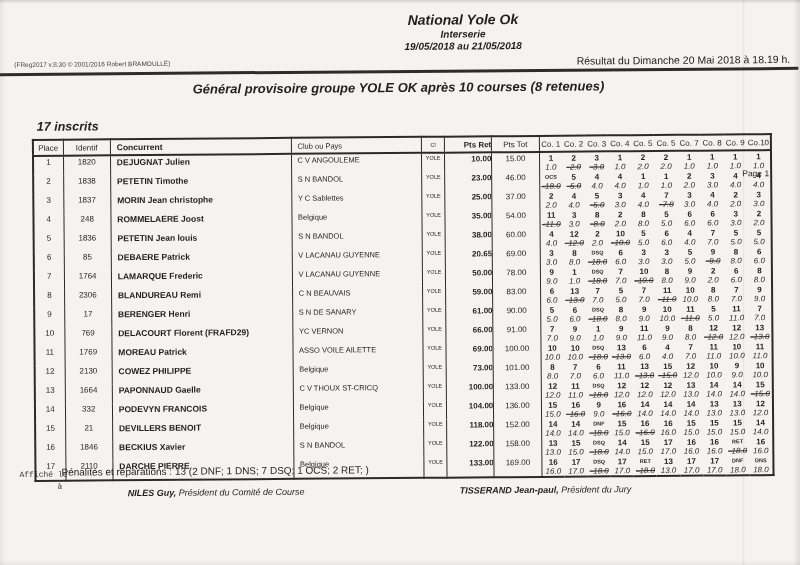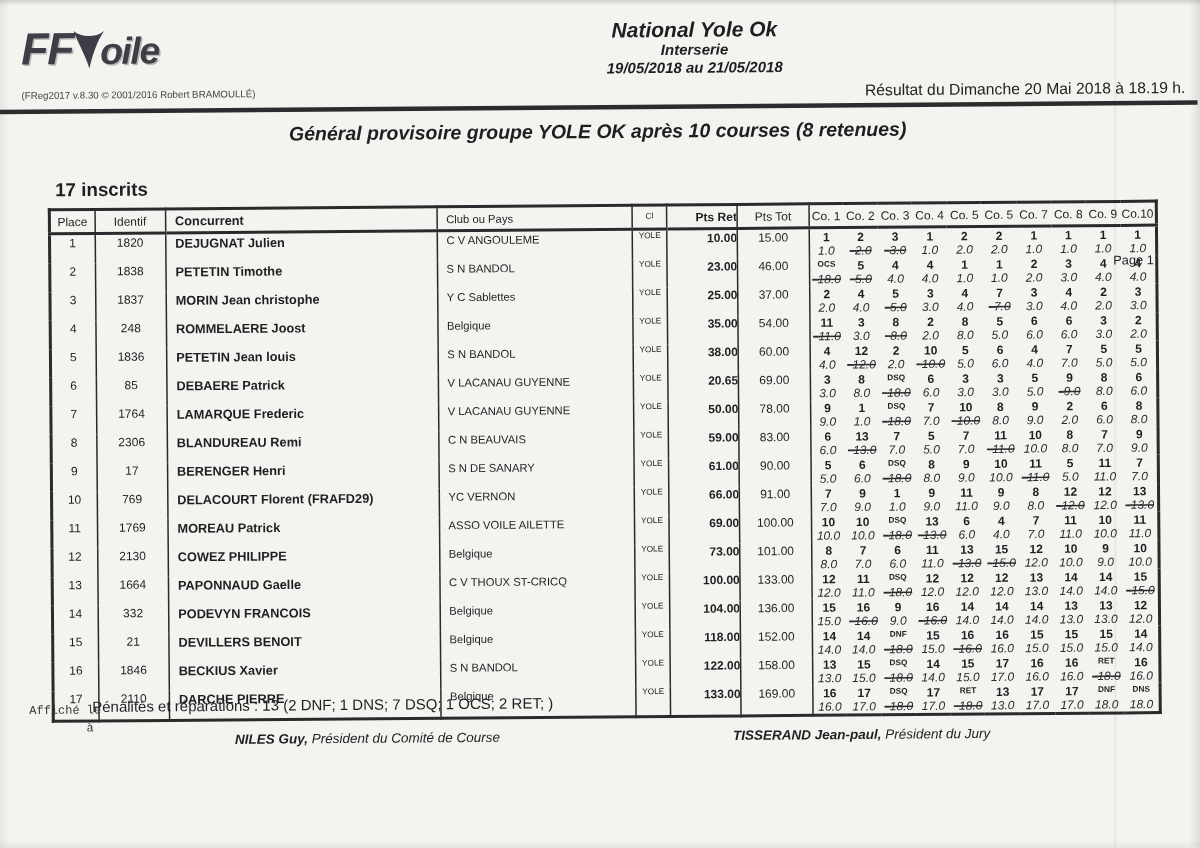--- a/index.html
+++ b/index.html
@@ -20,21 +20,21 @@
   .logo .oile{font-size:25px;text-shadow:1px 1px 0 rgba(0,0,0,.25);}
   .logo svg{vertical-align:-4px;margin:0 -3px 0 -1px;}
   .freg{position:absolute;left:16px;top:58px;font-size:6.5px;color:#444;}
   .event{position:absolute;left:330px;top:12px;width:270px;text-align:center;font-style:italic;font-weight:bold;}
   .event .t1{font-size:14px;}
   .event .t2{font-size:10px;margin-top:1px;}
   .event .t3{font-size:10px;margin-top:1px;}
   .result-time{position:absolute;right:8px;top:56px;font-size:10.5px;color:#222;}
   .rule{position:absolute;left:0;right:0;top:70px;height:3px;background:#2c2c2e;}
   .group-title{position:absolute;left:0;right:0;top:80px;text-align:center;font-size:13px;font-weight:bold;font-style:italic;}
-  .inscrits{position:absolute;left:38px;top:117px;font-size:12.5px;font-weight:bold;}
+  .inscrits{position:absolute;left:38px;top:117px;font-size:12.5px;font-weight:bold;font-style:italic;}
   .page-num{position:absolute;right:30px;top:126px;font-size:8.5px;margin-top:45px;}
 
   
   table.results{position:absolute;left:33px;top:136px;width:740px;border-collapse:collapse;table-layout:fixed;
     border:2px solid #2a2a2c;}
   th{font-size:8px;font-weight:normal;height:14px;border-bottom:2px solid #2a2a2c;padding:0;white-space:nowrap;overflow:hidden;}
   td{height:18px;vertical-align:top;padding:1px 0 0 0;white-space:nowrap;overflow:hidden;}
   .vline{border-right:1px solid #2a2a2c;}
   .c-place{text-align:center;font-size:8px;}
   .c-id{text-align:center;font-size:8px;}
@@ -46,38 +46,33 @@
   .c-race{text-align:center;}
   .rank{font-weight:bold;font-size:8px;line-height:9px;}
   .rank.code{font-size:5.5px;line-height:9px;}
   .pts{font-style:italic;font-size:8px;line-height:9px;color:#2b2b2e;}
   .pts.strike{text-decoration:line-through;}
   .pts.strike .dash{letter-spacing:-1px;}
 
   
   .penalties{position:absolute;left:60px;top:464px;font-size:10px;}
   .sig{position:absolute;top:486px;font-size:9px;font-style:italic;}
-  .sig .nm{font-weight:bold;margin-left:29px;}
+  .sig .nm{font-weight:bold;}
   .sig.left{left:126px;}
   .sig.right{left:458px;}
   .affiche{position:absolute;left:18px;top:467px;font-family:"Liberation Mono",monospace;font-size:8px;color:#333;}
   .affiche .l2{margin-left:38px;margin-top:3px;}
 </style>
 </head>
 <body>
 
 <div class="paper">
   <div class="crease"></div>
   <div class="content">
 
-    <div class="logo">
-      <span class="ff">FF</span><svg width="22" height="27" viewBox="0 0 22 27">
-          <path d="M1 1 C6 13, 9 18, 11.5 26 C13.5 17, 17 7, 21.5 1 C16 5.5, 6.5 5.5, 1 1 Z" fill="#3e3e47"></path>
-        </svg><span class="oile">oile</span>
-    </div>
     <div class="freg">(FReg2017 v.8.30 © 2001/2016 Robert BRAMOULLÉ)</div>
 
     <div class="event">
       <div class="t1">National Yole Ok</div>
       <div class="t2">Interserie</div>
       <div class="t3">19/05/2018 au 21/05/2018</div>
     </div>
 
     <div class="result-time">Résultat du Dimanche 20 Mai 2018 à 18.19 h.</div>
     <div class="rule"></div>

